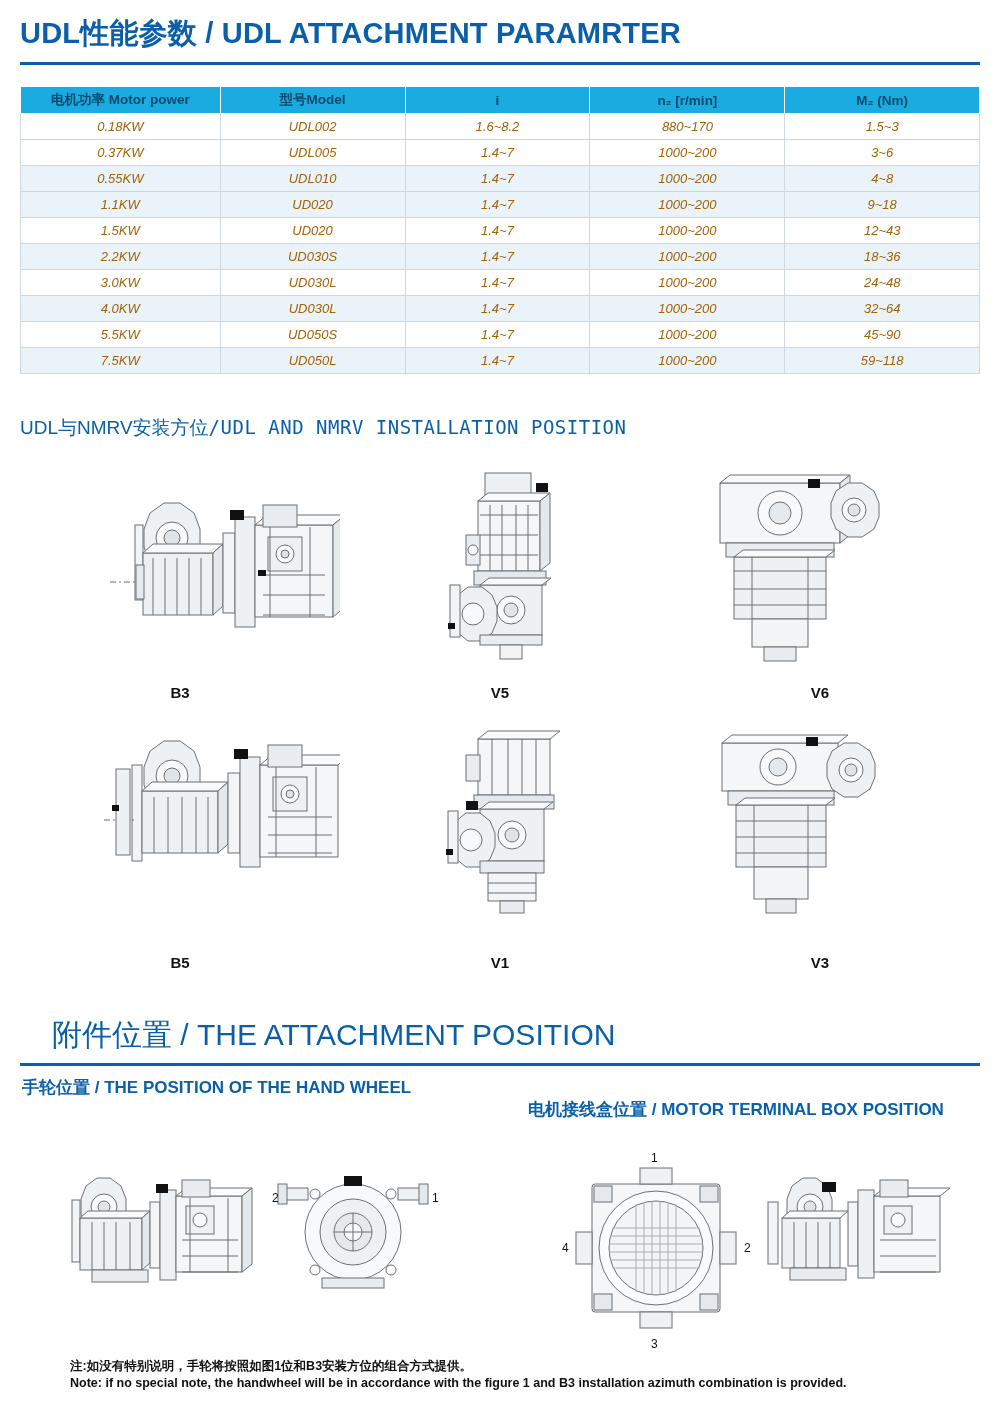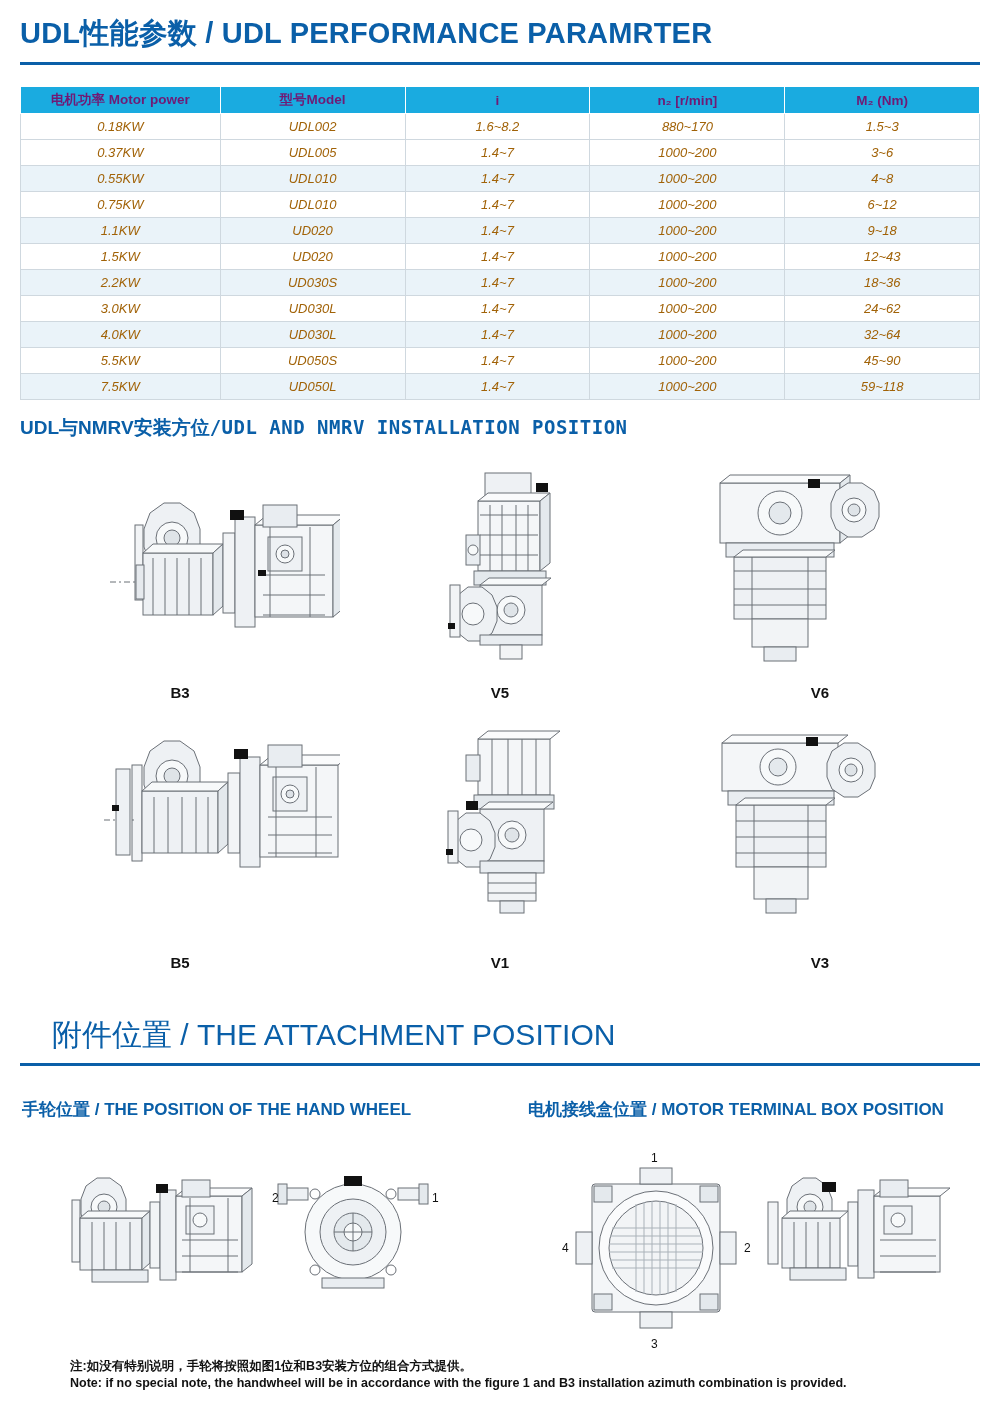--- a/index.html
+++ b/index.html
@@ -29,21 +29,21 @@
   }
 
   
   .perf-table{
     position:absolute;left:20px;top:86px;width:960px;
     border-collapse:collapse;
     font-size:13px;
   }
   .perf-table th{
     background:#1aabe0;
-    color:#701a75;
+    color:#0c4a6e;
     font-weight:bold;
     border:1px solid #ffffff;
     height:24px;
     font-size:13.5px;
   }
   .perf-table td{
     border:1px solid #cfd8df;
     text-align:center;
     height:23px;
     color:#a16207;
@@ -53,21 +53,21 @@
   .perf-table tr.white td{background:#ffffff;}
   .col-a{width:200px;}
   .col-b{width:185px;}
   .col-c{width:185px;}
   .col-d{width:195px;}
   .col-e{width:195px;}
 
   
   .sub-title{
     position:absolute;left:20px;top:415px;
-    font-size:19px;font-weight:bold;color:#0a5fa8;
+    font-size:19px;font-weight:normal;color:#0a5fa8;
     white-space:nowrap;
   }
   .sub-title .mono{font-family:"DejaVu Sans Mono", monospace;letter-spacing:0.5px;}
 
   
   .draw-grid{
     position:absolute;left:20px;top:455px;width:960px;height:540px;
   }
   .draw-cell{
     position:absolute;width:320px;height:250px;
@@ -81,41 +81,41 @@
   
   .title-bar2{position:absolute;left:20px;top:1015px;width:960px;}
   .title-bar2 .t{
     font-size:30px;color:#0a5fa8;font-weight:normal;white-space:nowrap;margin-left:32px;
   }
   .title-rule2{position:absolute;left:20px;top:1063px;width:960px;height:3px;background:#0a5fa8;}
 
   .sub2{
     position:absolute;font-size:17px;font-weight:bold;color:#0a5fa8;white-space:nowrap;
   }
-  .sub2.left{left:22px;top:1098px;}
+  .sub2.left{left:22px;top:1076px;}
   .sub2.right{left:528px;top:1098px;}
 
   .att-area{position:absolute;left:0px;top:1140px;width:1000px;height:220px;}
 
   .note{
     position:absolute;left:70px;top:1358px;width:900px;
     font-size:12.5px;line-height:17px;color:#111;font-weight:bold;
   }
   .note .en{font-weight:bold;font-size:12.5px;}
 
   .num-lbl{font-size:12px;fill:#111;font-family:"Liberation Sans", sans-serif;}
 </style>
 </head>
 <body>
 
 <div class="page">
 
   <div class="title-bar">
     <span class="t">
-      <span>UDL性能参数</span><span> / </span><span>UDL PERFORMANCE PARAMRTER</span>
+      <span>UDL性能参数</span><span> / </span><span>UDL ATTACHMENT PARAMRTER</span>
     </span>
   </div>
   <div class="title-rule"></div>
 
   <table class="perf-table">
     <thead>
       <tr>
         <th class="col-a">电机功率 Motor power</th>
         <th class="col-b">型号Model</th>
         <th class="col-c">i</th>
@@ -138,27 +138,20 @@
         <td>1000~200</td>
         <td>3~6</td>
       </tr>
       <tr class="alt">
         <td>0.55KW</td>
         <td>UDL010</td>
         <td>1.4~7</td>
         <td>1000~200</td>
         <td>4~8</td>
       </tr>
-      <tr class="white">
-        <td>0.75KW</td>
-        <td>UDL010</td>
-        <td>1.4~7</td>
-        <td>1000~200</td>
-        <td>6~12</td>
-      </tr>
       <tr class="alt">
         <td>1.1KW</td>
         <td>UD020</td>
         <td>1.4~7</td>
         <td>1000~200</td>
         <td>9~18</td>
       </tr>
       <tr class="white">
         <td>1.5KW</td>
         <td>UD020</td>
@@ -171,21 +164,21 @@
         <td>UD030S</td>
         <td>1.4~7</td>
         <td>1000~200</td>
         <td>18~36</td>
       </tr>
       <tr class="white">
         <td>3.0KW</td>
         <td>UD030L</td>
         <td>1.4~7</td>
         <td>1000~200</td>
-        <td>24~62</td>
+        <td>24~48</td>
       </tr>
       <tr class="alt">
         <td>4.0KW</td>
         <td>UD030L</td>
         <td>1.4~7</td>
         <td>1000~200</td>
         <td>32~64</td>
       </tr>
       <tr class="white">
         <td>5.5KW</td>

